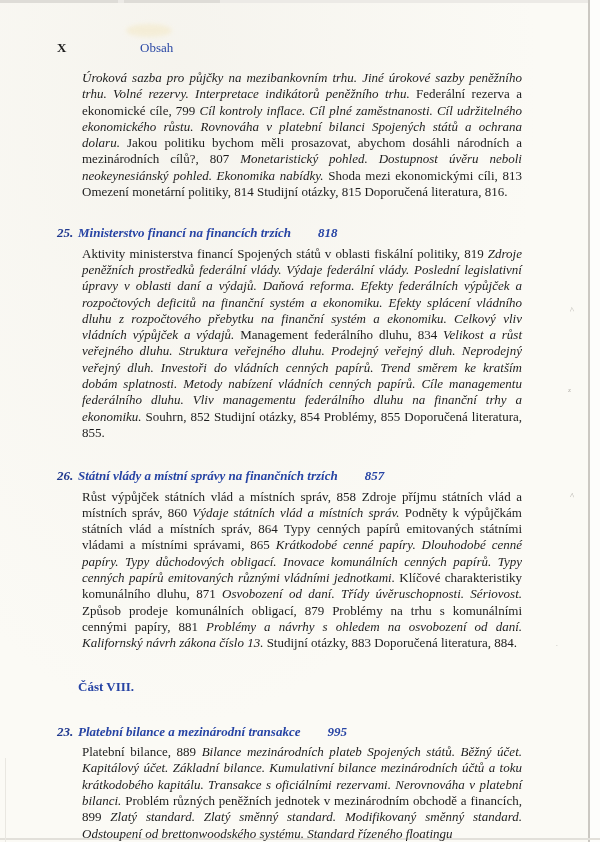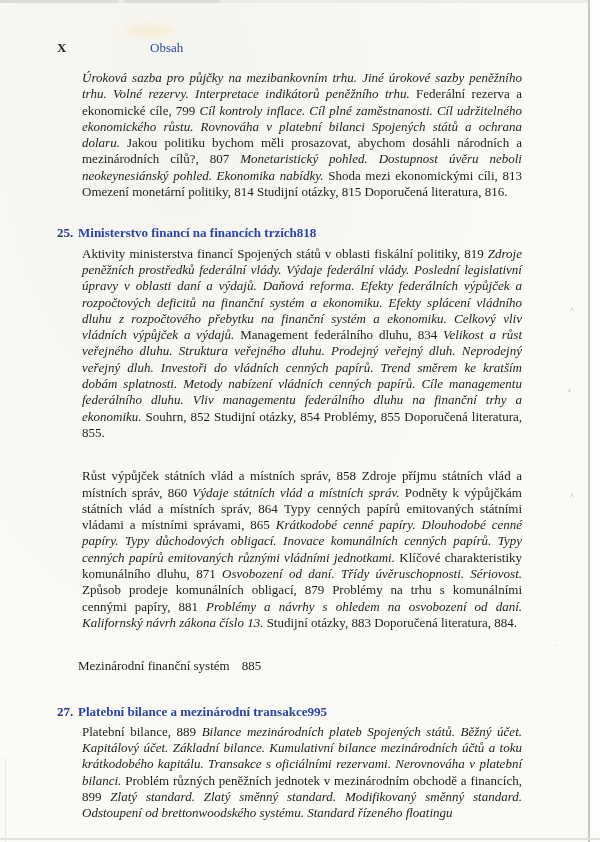--- a/index.html
+++ b/index.html
@@ -29,38 +29,38 @@
   .sp1{left:570px;top:306px;transform:rotate(-6deg);}
   .sp2{left:568px;top:386px;font-size:7px;}
   .sp3{left:570px;top:492px;transform:rotate(4deg);}
   .sp4{left:84px;top:763px;font-size:7px;transform:rotate(30deg);}
   .sp5{left:556px;top:640px;font-size:7px;}
   .sp6{left:148px;top:806px;font-size:7px;color:#ccc9c3;}
 
   
   .running-head{position:absolute;top:40px;left:57px;width:470px;font-size:13px;}
   .rh-num{font-weight:bold;color:#1e1e1e;letter-spacing:.5px;}
-  .rh-title{position:absolute;left:93px;top:0;color:#2b49a5;}
+  .rh-title{position:absolute;left:83px;top:0;color:#2b49a5;}
 
   
   .toc{
     position:absolute;top:66px;left:78px;width:448px;
     font-size:13px;line-height:16.3px;
   }
   .entry-text{
     margin:4px;text-align:justify;
     -webkit-hyphens:none;hyphens:none;
   }
   .it{font-style:italic;}
   .ro{font-style:normal;}
   .toc-paragraph{margin:0 0 25px 0;position:relative;}
   .chapter-entry{margin:0 0 27px 0;position:relative;}
-  .chapter-heading{position:relative;font-weight:bold;color:#2744a4;margin:0 0 0 0;}
+  .chapter-heading{position:relative;font-weight:bold;color:#2744a4;margin:0 0 0 0;font-style:italic;}
   .ch-num{position:absolute;left:-21px;color:#20398e;}
-  .ch-page{margin-left:0;text-align:right;}
+  .ch-page{margin-left:27px;text-align:right;}
   .part-block{margin:11px 0 29px 0;position:relative;}
   .part-title{font-weight:bold;color:#2744a4;}
   .part-subtitle{color:#1d1d1d;}
   .ps-page{margin-left:12px;}
 </style>
 </head>
 <body>
 
 <div class="page">
 
@@ -86,24 +86,25 @@
 
   <main class="toc" id="toc">
       <div class="toc-paragraph">
         <p class="entry-text"><span class="it">Úroková sazba pro půjčky na mezibankovním trhu. Jiné úrokové sazby peněžního trhu. Volné rezervy. Interpretace indikátorů peněžního trhu. </span><span class="ro">Federální rezerva a ekonomické cíle, 799 </span><span class="it">Cíl kontroly inflace. Cíl plné zaměstnanosti. Cíl udržitelného ekonomického růstu. Rovnováha v platební bilanci Spojených států a ochrana dolaru. </span><span class="ro">Jakou politiku bychom měli prosazovat, abychom dosáhli národních a mezinárodních cílů?, 807 </span><span class="it">Monetaristický pohled. Dostupnost úvěru neboli neokeynesiánský pohled. Ekonomika nabídky. </span><span class="ro">Shoda mezi ekonomickými cíli, 813 Omezení monetární politiky, 814 Studijní otázky, 815 Doporučená literatura, 816.</span></p>
       </div>
       <div class="chapter-entry">
         <div class="chapter-heading"><span class="ch-num">25.</span><span class="ch-title">Ministerstvo financí na financích trzích</span><span class="ch-page">818</span></div>
         <p class="entry-text"><span class="ro">Aktivity ministerstva financí Spojených států v oblasti fiskální politiky, 819 </span><span class="it">Zdroje peněžních prostředků federální vlády. Výdaje federální vlády. Poslední legislativní úpravy v oblasti daní a výdajů. Daňová reforma. Efekty federálních výpůjček a rozpočtových deficitů na finanční systém a ekonomiku. Efekty splácení vládního dluhu z rozpočtového přebytku na finanční systém a ekonomiku. Celkový vliv vládních výpůjček a výdajů. </span><span class="ro">Management federálního dluhu, 834 </span><span class="it">Velikost a růst veřejného dluhu. Struktura veřejného dluhu. Prodejný veřejný dluh. Neprodejný veřejný dluh. Investoři do vládních cenných papírů. Trend směrem ke kratším dobám splatnosti. Metody nabízení vládních cenných papírů. Cíle managementu federálního dluhu. Vliv managementu federálního dluhu na finanční trhy a ekonomiku. </span><span class="ro">Souhrn, 852 Studijní otázky, 854 Problémy, 855 Doporučená literatura, 855.</span></p>
       </div>
       <div class="chapter-entry">
+        <div class="chapter-heading"><span class="ch-num">26.</span><span class="ch-title">Státní vlády a místní správy na finančních trzích</span><span class="ch-page">857</span></div>
         <p class="entry-text"><span class="ro">Růst výpůjček státních vlád a místních správ, 858 Zdroje příjmu státních vlád a místních správ, 860 </span><span class="it">Výdaje státních vlád a místních správ. </span><span class="ro">Podněty k výpůjčkám státních vlád a místních správ, 864 Typy cenných papírů emitovaných státními vládami a místními správami, 865 </span><span class="it">Krátkodobé cenné papíry. Dlouhodobé cenné papíry. Typy důchodových obligací. Inovace komunálních cenných papírů. Typy cenných papírů emitovaných různými vládními jednotkami. </span><span class="ro">Klíčové charakteristiky komunálního dluhu, 871 </span><span class="it">Osvobození od daní. Třídy úvěruschopnosti. Sériovost. </span><span class="ro">Způsob prodeje komunálních obligací, 879 Problémy na trhu s komunálními cennými papíry, 881 </span><span class="it">Problémy a návrhy s ohledem na osvobození od daní. Kalifornský návrh zákona číslo 13. </span><span class="ro">Studijní otázky, 883 Doporučená literatura, 884.</span></p>
       </div>
       <div class="part-block">
-        <div class="part-subtitle">Mezinárodní finanční systém<span class="ps-page">885</span></div>
+        <div class="part-title">Část VIII.</div>
       </div>
       <div class="chapter-entry">
-        <div class="chapter-heading"><span class="ch-num">27.</span><span class="ch-title">Platební bilance a mezinárodní transakce</span><span class="ch-page">995</span></div>
+        <div class="chapter-heading"><span class="ch-num">23.</span><span class="ch-title">Platební bilance a mezinárodní transakce</span><span class="ch-page">995</span></div>
         <p class="entry-text"><span class="ro">Platební bilance, 889 </span><span class="it">Bilance mezinárodních plateb Spojených států. Běžný účet. Kapitálový účet. Základní bilance. Kumulativní bilance mezinárodních účtů a toku krátkodobého kapitálu. Transakce s oficiálními rezervami. Nerovnováha v platební bilanci. </span><span class="ro">Problém různých peněžních jednotek v mezinárodním obchodě a financích, 899 </span><span class="it">Zlatý standard. Zlatý směnný standard. Modifikovaný směnný standard. Odstoupení od brettonwoodského systému. Standard řízeného floatingu</span></p>
       </div>
     </main>
 
 </div>
 
 </body></html>

